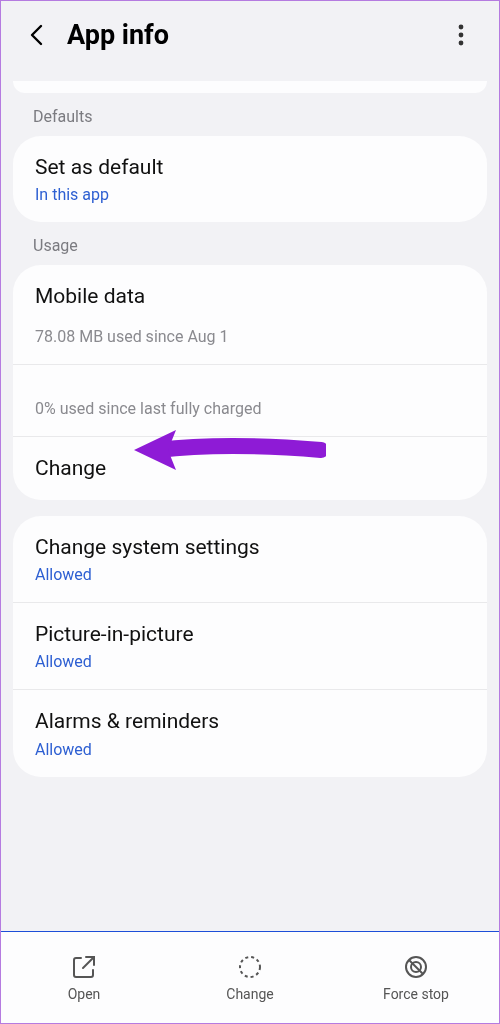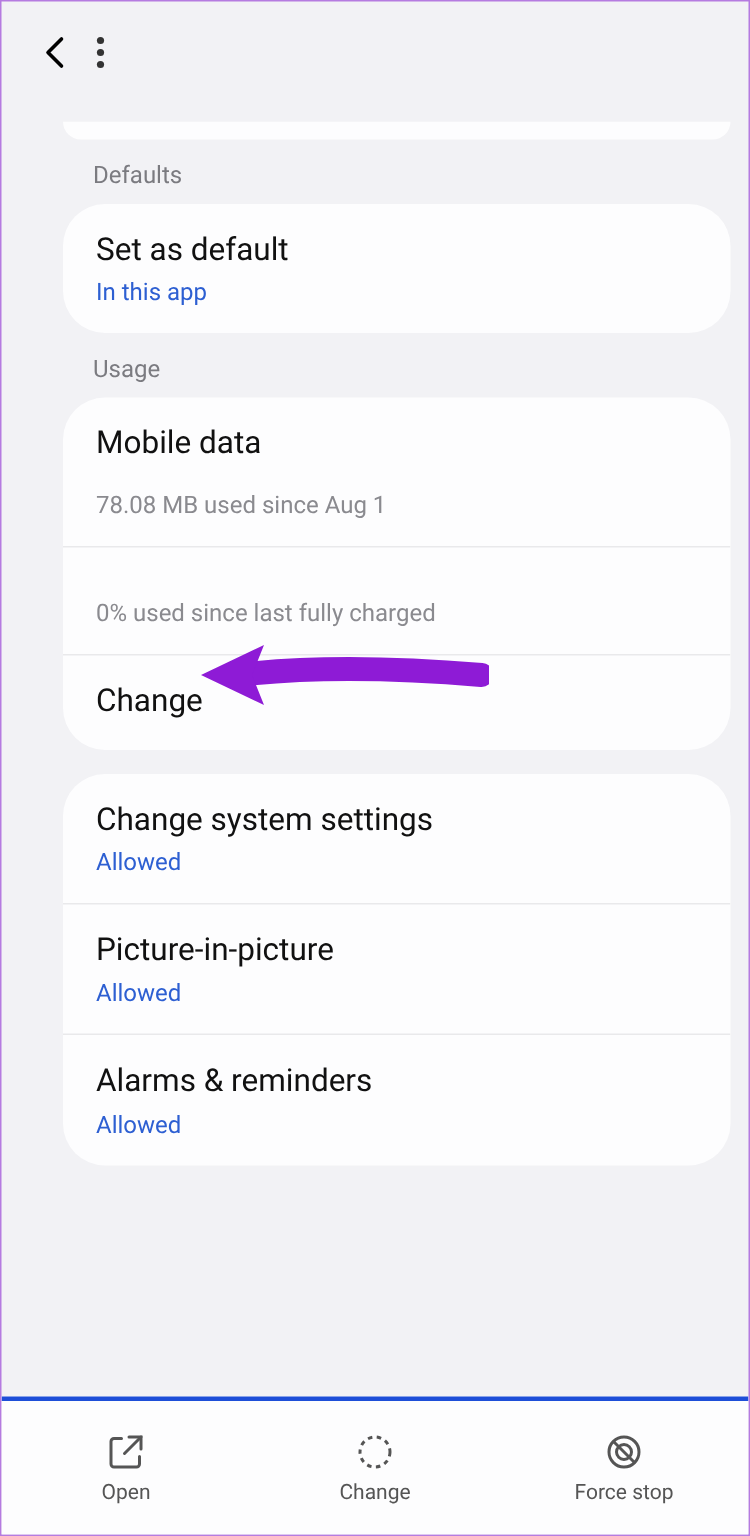--- a/index.html
+++ b/index.html
@@ -10,36 +10,37 @@
   .title { font-size: 27px; font-weight: 700; margin-left: 16px; flex: 1; color: #000; }
   .overflow { width: 32px; height: 32px; display: flex; align-items: center; justify-content: center; cursor: pointer; }
   .section-label { color: #7b7b80; font-size: 16px; padding: 14px 32px 10px 32px; }
   .card { background: #fdfdfe; border-radius: 28px; margin: 0 12px; overflow: hidden; }
   .row { padding: 18px 22px; cursor: pointer; }
   .row + .row { border-top: 1px solid #e9e9eb; }
   .row-title { font-size: 21px; color: #111; line-height: 1.3; }
   .row-sub-grey { font-size: 16px; color: #8a8a8f; margin-top: 16px; }
   .row-sub-blue { font-size: 16px; color: #2d5fd2; margin-top: 4px; }
   .top-card-spacer { height: 12px; background: #fdfdfe; border-radius: 0 0 28px 28px; margin: 0 12px; }
-  .footer { position: absolute; left: 0; right: 0; bottom: 0; height: 92px; background: #fdfdfe; display: flex; border-top: 3px solid #1d4ed8; }
+  .footer { position: absolute; left: 0; right: 0; bottom: 0; height: 92px; background: #fdfdfe; display: flex; border-top: 1px solid #1d4ed8; }
   .footer-btn { flex: 1; display: flex; flex-direction: column; align-items: center; justify-content: center; gap: 6px; color: #555; font-size: 14px; cursor: pointer; }
   .footer-btn svg { stroke: #555; fill: none; }
-  .content { position: absolute; top: 80px; left: 0; right: 0; bottom: 92px; overflow-y: auto; padding-left: 29px; }
+  .content { position: absolute; top: 80px; left: 0; right: 0; bottom: 92px; overflow-y: auto; }
   .arrow-overlay { position: absolute; pointer-events: none; left: 125px; top: 419px; }
   .gap { height: 16px; }
 </style>
 </head>
 <body>
 
 <div class="header">
   <div class="back-btn">
     <svg width="18" height="22" viewBox="0 0 18 22">
         <path d="M13 2 L4 11 L13 20" stroke="#000" stroke-width="2.4" fill="none" stroke-linecap="round" stroke-linejoin="round"></path>
       </svg>
   </div>
+  <div class="title">App info</div>
   <div class="overflow">
     <svg width="6" height="24" viewBox="0 0 6 24">
         <circle cx="3" cy="4" r="2.4" fill="#333"></circle>
         <circle cx="3" cy="12" r="2.4" fill="#333"></circle>
         <circle cx="3" cy="20" r="2.4" fill="#333"></circle>
       </svg>
   </div>
 </div>
 
 <div class="content">

